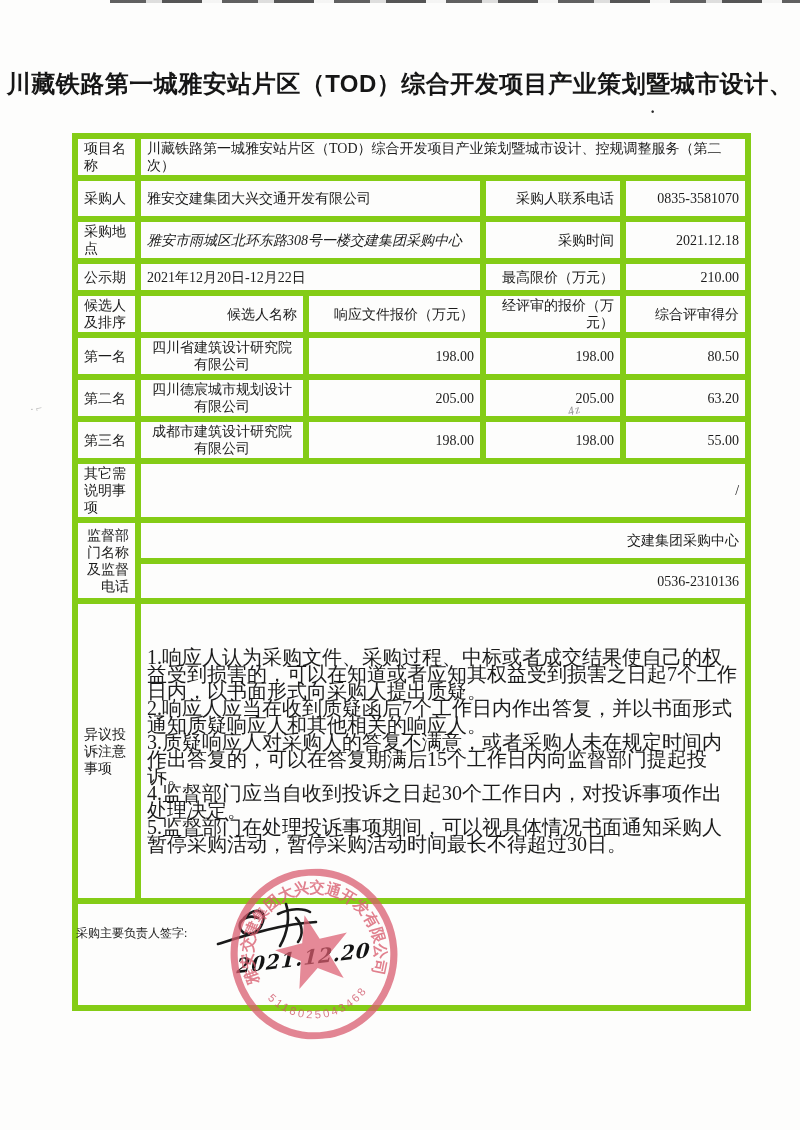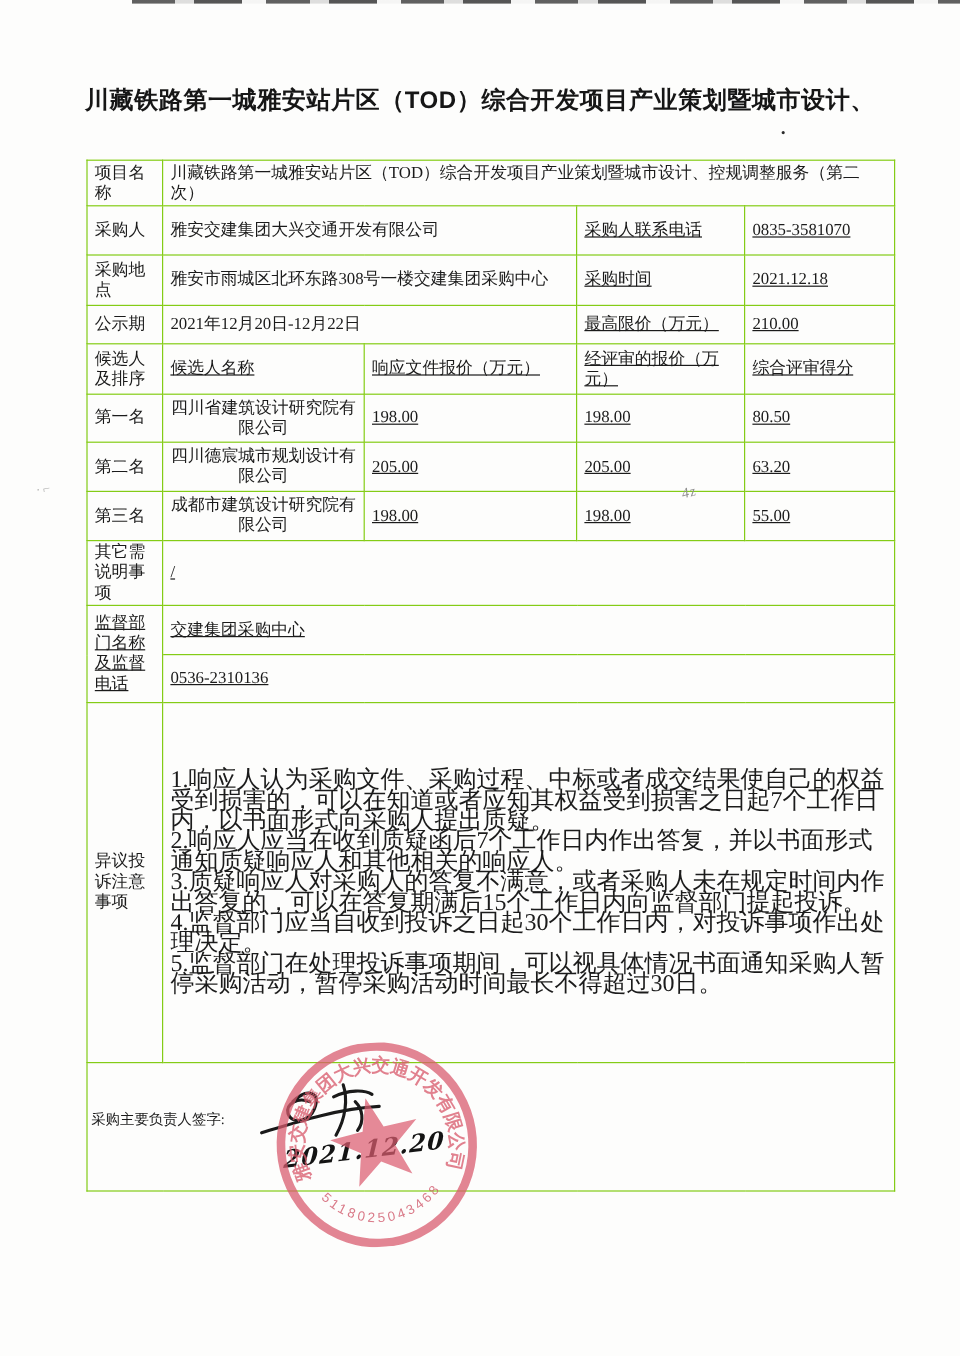--- a/index.html
+++ b/index.html
@@ -7,35 +7,35 @@
     position:relative;width:800px;height:1130px;background:#fdfdfc;
     font-family:"Liberation Serif",serif;color:#1d1d1d;overflow:hidden;
   }
   .top-artifact{
     position:absolute;top:0;left:110px;width:690px;height:3px;opacity:.85;
     background:repeating-linear-gradient(90deg,#454545 0 36px,rgba(70,70,70,.2) 36px 52px,#383838 52px 92px,rgba(70,70,70,.05) 92px 112px);
   }
   .doc-title{
     position:absolute;top:71px;left:0;width:800px;text-align:center;
     font-family:"Liberation Sans",sans-serif;font-weight:700;
-    font-size:20px;line-height:26px;letter-spacing:.5px;color:#161616;
+    font-size:24px;line-height:26px;letter-spacing:.5px;color:#161616;
   }
   .title-dot{position:absolute;top:103px;left:650px;font-size:16px;font-weight:700;color:#2a2a2a;}
   table.main{
     position:absolute;left:72px;top:133px;width:673px;
     border-collapse:collapse;table-layout:fixed;font-size:14px;color:#1b1b1b;
   }
   table.main td{
-    border:1px solid #84cc16;padding:1px 6px;line-height:17px;
+    border:6px solid #84cc16;padding:1px 6px;line-height:17px;
     vertical-align:middle;overflow:hidden;
   }
   td.lbl{padding:1px 4px 1px 5px;}
-  td.ctr{text-align:left;text-decoration:underline;}
+  td.ctr{text-align:right;}
   td.name-cell{padding:1px 8px 1px 7px;text-align:center;}
-  td.loc-cell{padding:1px 11px 1px 6px;}
+  td.loc-cell{padding:1px 11px 1px 6px;font-style:italic;}
   .obj-item{margin:0;}
   td.obj-cell{padding:2px 7px;line-height:19px;font-size:20px;}
   .sig-label{position:absolute;left:76px;top:925px;font-size:12px;color:#1b1b1b;}
   .sig-strokes{position:absolute;left:214px;top:898px;}
   .sig-date{
     position:absolute;left:236px;top:946px;font-size:20px;font-style:italic;font-weight:700;
     font-family:"DejaVu Serif",serif;letter-spacing:1px;color:#131313;
     transform:rotate(-7deg) skewX(-10deg);
   }
   .stamp{position:absolute;left:229px;top:869px;width:170px;height:170px;transform:rotate(-4deg);opacity:.9;}

